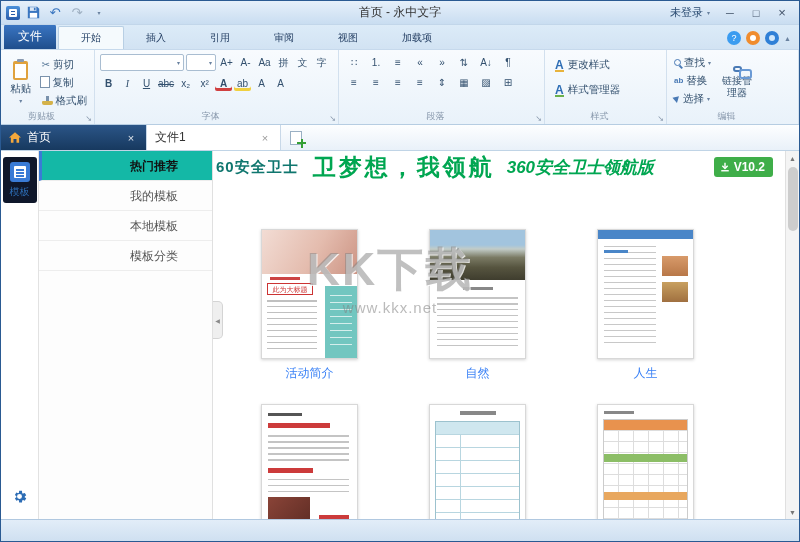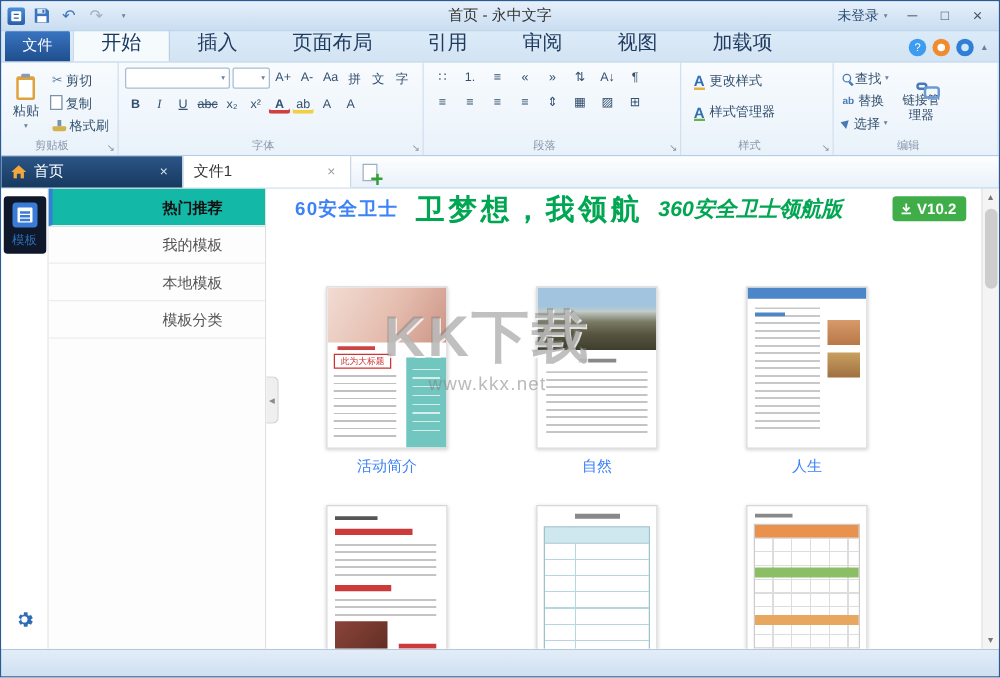--- a/index.html
+++ b/index.html
@@ -22,21 +22,21 @@
   .caret { font-size:6px; line-height:1; color:#6a82a0; }
   .title { position:absolute; left:0; right:0; text-align:center; font-size:12px; color:#333; pointer-events:none; }
   .win-right { margin-left:auto; display:flex; align-items:center; gap:2px; z-index:2; }
   .login { display:flex; align-items:center; gap:4px; font-size:11px; color:#2b4c72; padding:0 6px; }
   .win-btn { width:24px; height:18px; font-size:11px; color:#44546a; display:flex; align-items:center; justify-content:center; }
   .win-btn.closeb span { font-size:13px; }
 
   
   .tabrow { height:24px; background:linear-gradient(#dcebf8,#d2e3f3); display:flex; align-items:flex-end; padding-left:3px;justify-content:space-between; }
   .file-tab { background:linear-gradient(#3a76c4,#1f4e8c); color:#fff; font-size:12px; padding:4px 14px; border-radius:3px 3px 0 0; margin-right:2px; }
-  .rtab { font-size:16px; color:#1f3a5f; padding:4px 22px; }
+  .rtab { font-size:10px; color:#1f3a5f; padding:4px 22px; }
   .rtab.active { background:#f5fafd; border:1px solid #b8cfe4; border-bottom:none; border-radius:2px 2px 0 0; color:#17365d; }
   .tabrow-icons { margin-left:auto; display:flex; gap:5px; align-items:center; padding:0 8px 4px 0; }
   .circle-icon { width:14px; height:14px; border-radius:50%; color:#fff; font-size:9px; line-height:14px; text-align:center; position:relative; }
   .circle-icon.blue { background:#3b9cf0; }
   .circle-icon.orange { background:#f08c2e; }
   .circle-icon.orange::after { content:""; position:absolute; left:4px; top:4px; right:4px; bottom:4px; background:#fff; border-radius:50%; }
   .circle-icon.blue2 { background:#2f7fd6; }
   .circle-icon.blue2::after { content:""; position:absolute; left:4px; top:4px; right:4px; bottom:4px; background:#cfe6fb; border-radius:50%; }
   .collapse-ribbon { font-size:7px; color:#6a82a0; }
 
@@ -113,21 +113,21 @@
 
   .catpanel { width:174px; border-right:1px solid #e0e0e0; background:#fdfdfd; }
   .catitem { height:30px; line-height:30px; text-align:right; padding-right:34px; font-size:12px; color:#555; border-bottom:1px solid #ededed; }
   .catitem.active { color:#111; font-weight:bold; background:#14b8a6; border-left:3px solid #3a7bd5; }
 
   .collapse-handle { position:absolute; left:212px; top:150px; width:10px; height:38px; background:#efefef; border:1px solid #d4d4d4; border-left:none; border-radius:0 5px 5px 0; display:flex; align-items:center; justify-content:center; font-size:6px; color:#8a8a8a; z-index:6; }
 
   .main { flex:1; position:relative; overflow:hidden; background:#fff; }
 
   .banner { height:32px; display:flex; align-items:center; padding:0 8px 0 3px; }
-  .banner-left { font-size:15px; font-weight:bold; color:#3b82f6; letter-spacing:1px; white-space:nowrap;margin-left:20px; }
+  .banner-left { font-size:15px; font-weight:bold; color:#0f766e; letter-spacing:1px; white-space:nowrap; }
   .banner-slogan { font-size:23px; font-weight:bold; color:#00a651; letter-spacing:3px; margin-left:14px; white-space:nowrap; }
   .banner-product { font-size:17px; font-weight:bold; font-style:italic; color:#00a651; margin-left:12px; white-space:nowrap; }
   .version-btn { margin-left:auto; margin-right:4px; background:#3fae49; color:#fff; font-size:12px; font-weight:bold; padding:3px 8px 3px 6px; border-radius:3px; display:flex; align-items:center; gap:4px; }
 
   .filterrow { height:34px; display:flex; align-items:center; padding:0 8px 0 8px; }
   .sort-label { font-size:12px; color:#999; }
   .sort-opt { font-size:12px; margin-left:10px; padding:4px 10px; border-radius:2px; }
   .sort-opt.active { background:#4f97dc; color:#fff; }
   .sort-opt.other { color:#666; }
   .searchwrap { margin-left:auto; display:flex; align-items:center; }
@@ -246,21 +246,20 @@
       <button class="win-btn closeb">
           <span>×</span>
         </button>
     </div>
   </div>
 
   <div class="tabrow">
     <button class="file-tab">文件</button>
     <button class="rtab active">开始</button>
     <button class="rtab">插入</button>
-    <button class="rtab">页面布局</button>
     <button class="rtab">引用</button>
     <button class="rtab">审阅</button>
     <button class="rtab">视图</button>
     <button class="rtab">加载项</button>
     <div class="tabrow-icons">
       <button class="circle-icon blue"><span>?</span></button>
       <button class="circle-icon orange"></button>
       <button class="circle-icon blue2"></button>
       <button class="collapse-ribbon"><span>▲</span></button>
     </div>

